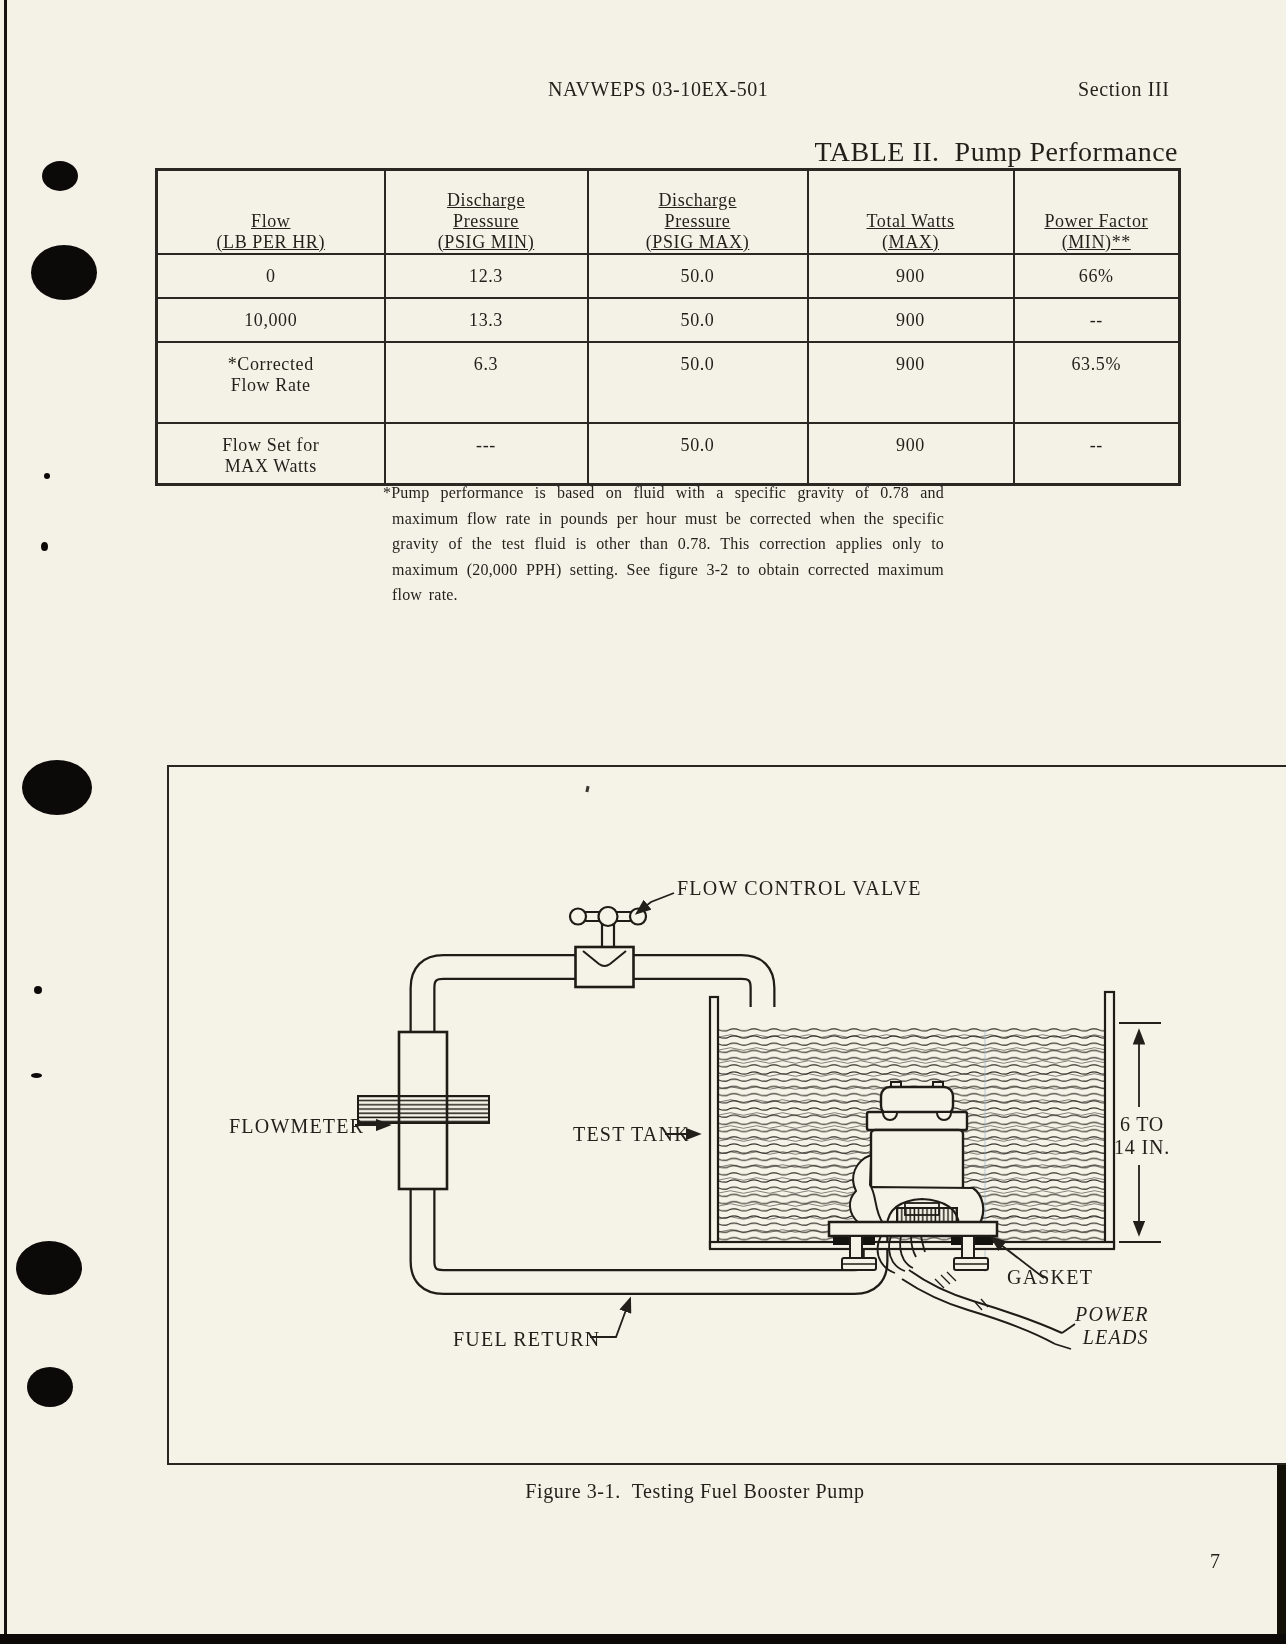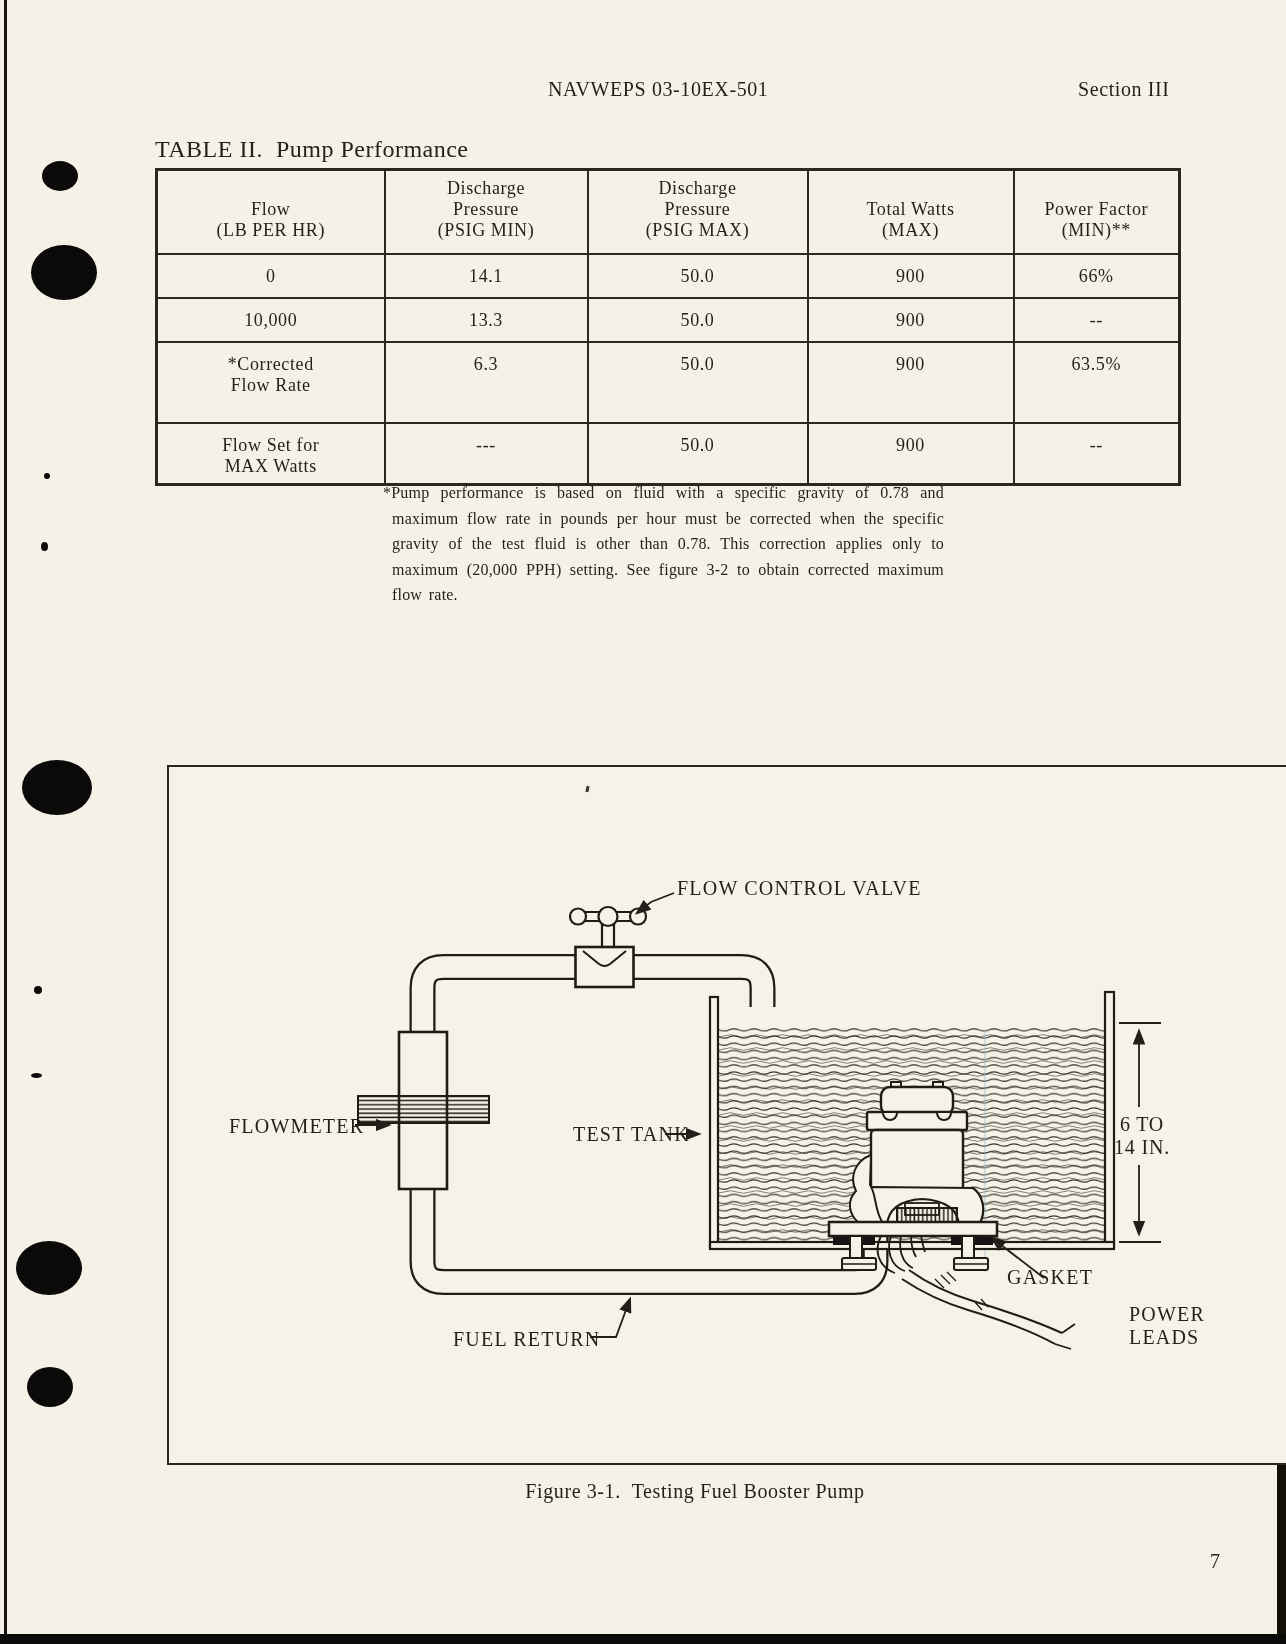--- a/index.html
+++ b/index.html
@@ -17,33 +17,33 @@
   .edge-right{left:1277px;top:985px;width:9px;height:659px;background:#131008;}
   .edge-bottom{left:0;top:1634px;width:1286px;height:10px;background:#0c0a08;}
   .dot{background:#0b0a09;border-radius:50%;}
 
   
   .hdr{font-size:20px;letter-spacing:0.6px;}
   .hdr-left{left:540px;top:78px;margin-left:8px;}
   .hdr-right{left:1078px;top:78px;}
 
   
-  .tbl-title{left:155px;top:136px;width:1023px;text-align:left;font-size:24px;
+  .tbl-title{left:155px;top:136px;width:1023px;text-align:right;font-size:28px;
     letter-spacing:0.5px;white-space:pre-wrap;}
 
   
   table.perf{left:155px;top:168px;position:absolute;border-collapse:collapse;
     table-layout:fixed;width:1023px;}
   table.perf,.perf th,.perf td{border:2px solid #2b2723;}
   table.perf{border-width:3px;}
   .perf th,.perf td{
     font-weight:normal;font-size:18px;line-height:21px;text-align:center;
     white-space:pre-line;letter-spacing:0.6px;padding:0 4px;
   }
-  .perf th{vertical-align:bottom;padding-bottom:12px;}
+  .perf th{vertical-align:bottom;text-decoration:underline;}
   .perf td{vertical-align:top;padding-top:11px;}
   tr.rh{height:84px;} tr.r1{height:44px;} tr.r2{height:44px;}
   tr.r3{height:81px;} tr.r4{height:62px;}
 
   
   .foot{left:392px;top:480px;width:552px;font-size:16px;line-height:25.6px;
     text-align:justify;word-spacing:2.5px;letter-spacing:0.2px;}
   .foot p{margin:0 0 12px 0;}
   .foot p.fn1{text-indent:-9px;}
   .foot p.fn2{text-indent:-22px;}
@@ -51,21 +51,21 @@
   
   .figure-box{left:167px;top:765px;width:1147px;height:700px;
     border:2px solid #2a2622;box-sizing:border-box;background:#f5f2e7;}
   .figure-box svg{position:absolute;left:0;top:0;}
   .fig-label{position:absolute;font-size:20px;letter-spacing:1.2px;white-space:pre-line;}
   .lbl-fcv{left:508px;top:110px;}
   .lbl-flowmeter{left:60px;top:348px;}
   .lbl-testtank{left:388px;top:356px;margin-left:16px;}
   .lbl-fuelreturn{left:284px;top:561px;}
   .lbl-gasket{left:838px;top:499px;}
-  .lbl-powerleads{left:960px;top:536px;line-height:23px;text-align:left;}
+  .lbl-powerleads{left:906px;top:536px;line-height:23px;text-align:right;font-style:italic;}
   .lbl-dim{left:942px;top:346px;line-height:23px;text-align:center;width:62px;letter-spacing:0.8px;}
 
   .fig-caption{left:167px;top:1480px;width:1056px;text-align:center;font-size:20px;
     letter-spacing:0.6px;white-space:pre-wrap;}
   .page-num{left:1210px;top:1550px;font-size:20px;}
 </style>
 </head>
 <body>
 
 <div class="abs edge-left"></div>
@@ -105,21 +105,21 @@
     <th>Discharge
 Pressure
 (PSIG MAX)</th>
     <th>Total Watts
 (MAX)</th>
     <th>Power Factor
 (MIN)**</th>
   </tr>
   <tr class="r1">
     <td>0</td>
-    <td>14.1</td>
+    <td>12.3</td>
     <td>50.0</td>
     <td>900</td>
     <td>66%</td>
   </tr>
   <tr class="r2">
     <td>10,000</td>
     <td>13.3</td>
     <td>50.0</td>
     <td>900</td>
     <td>--</td>

